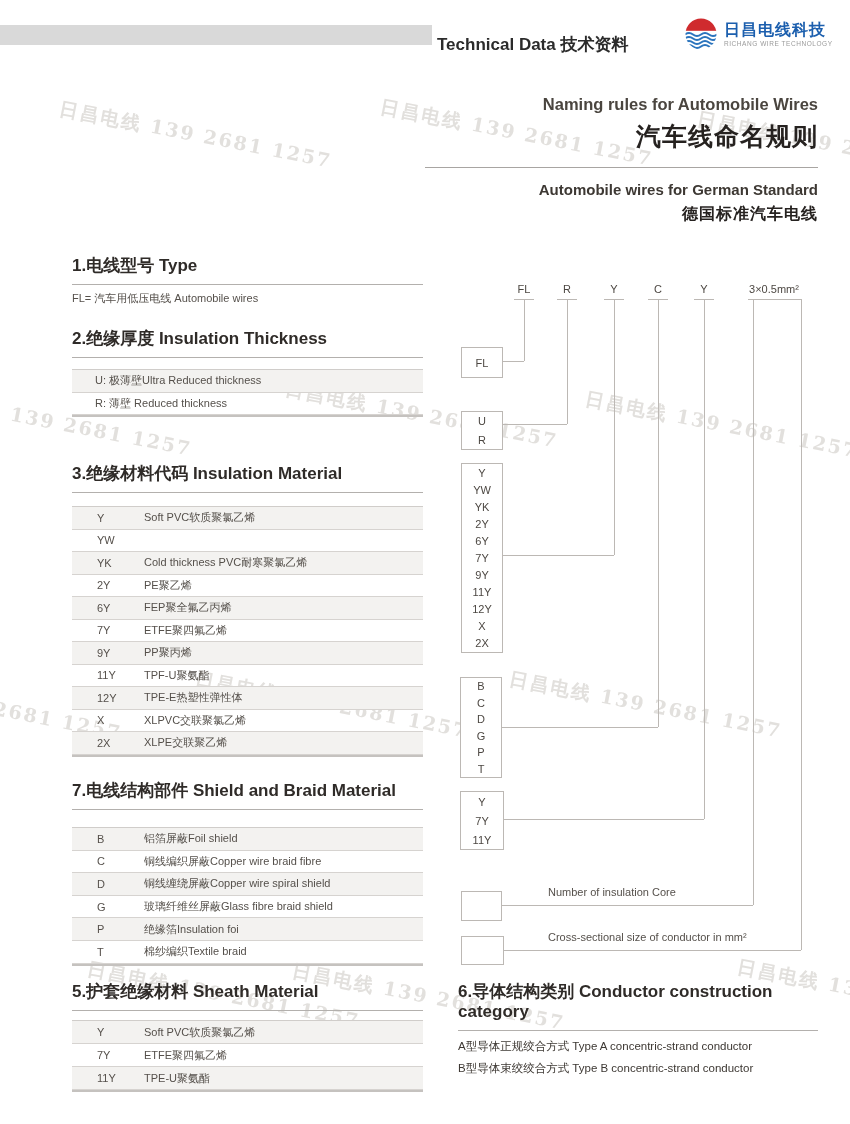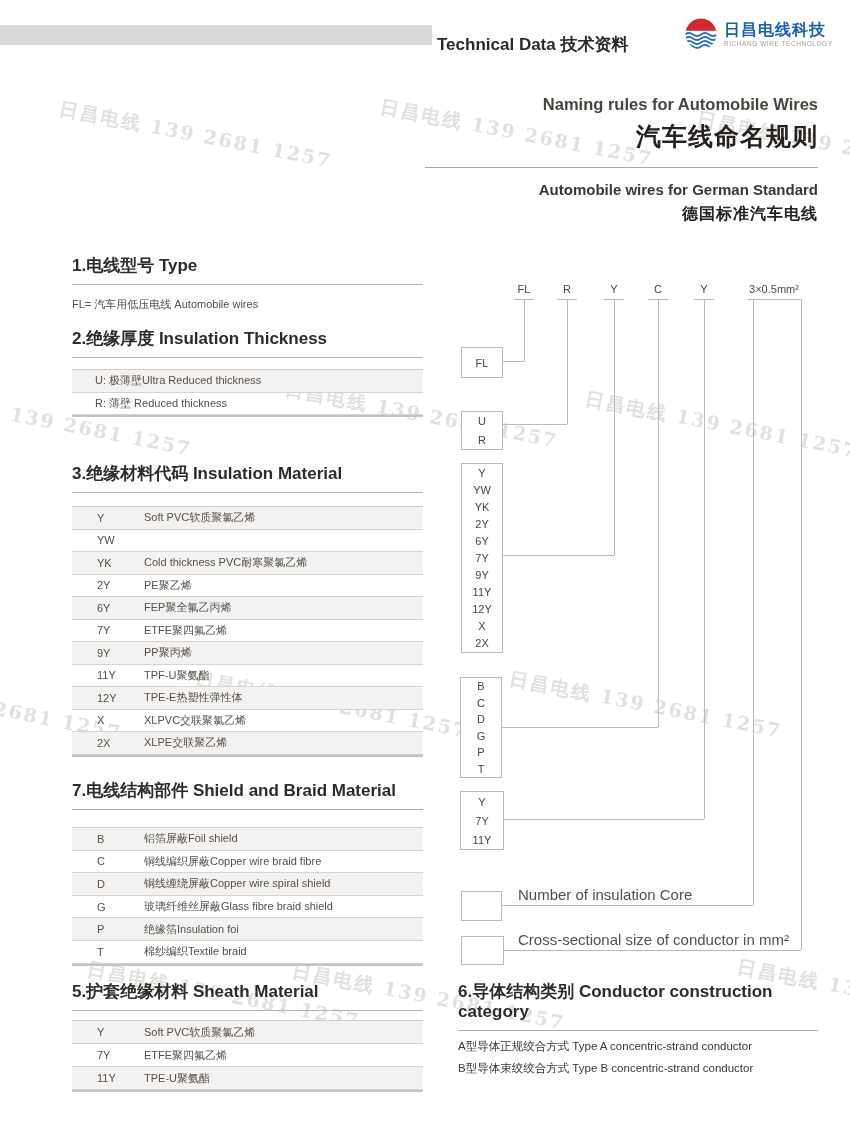--- a/index.html
+++ b/index.html
@@ -19,39 +19,39 @@
   
   .t-en{position:absolute;right:32px;top:95px;font-size:16.5px;font-weight:bold;color:#4a453f;z-index:1;text-align:center;}
   .t-cn{position:absolute;right:32px;top:120px;font-size:25px;font-weight:bold;color:#262220;z-index:1;letter-spacing:1px;}
   .t-rule{position:absolute;left:425px;top:167px;width:393px;height:1px;background:#a8a5a2;z-index:1;}
   .st-en{position:absolute;right:32px;top:181px;font-size:15px;font-weight:bold;color:#3d3833;z-index:1;}
   .st-cn{position:absolute;right:32px;top:204px;font-size:16px;font-weight:bold;color:#262220;z-index:1;letter-spacing:1px;}
   
   .sec{position:absolute;z-index:1;}
   .h2{font-size:17px;font-weight:bold;color:#2f2b28;line-height:20px;}
   .hrule{height:1px;background:#b3b0ad;margin-top:8px;}
-  .note{font-size:11px;color:#55504b;margin-top:12px;}
+  .note{font-size:11px;color:#55504b;margin-top:6px;}
   .tbl{border-top:1px solid #d0cdca;border-bottom:2px solid #c5c2bf;}
   .trow{display:flex;align-items:center;border-bottom:1px solid #d6d3d0;font-size:11px;color:#55504b;}
   .trow:nth-child(odd){background:#f3f2f0;}
   .t-code .tcell.c0{padding-left:25px;width:47px;flex:none;}
   .t-code .tcell.c1{flex:1;}
   .t-plain .tcell.c0{padding-left:23px;}
   #t2 .trow{height:21.5px} #t3 .trow{height:21.5px} #t4 .trow{height:21.6px} #t5 .trow{height:22px}
   #t2{margin-top:11px} #t3{margin-top:13px} #t4{margin-top:17px} #t5{margin-top:9px}
   .s6-line{font-size:11.5px;color:#3d3833;margin-top:9px;line-height:13px;}
   
   .dg{position:absolute;left:0;top:0;z-index:1;}
   .vline{position:absolute;width:1px;background:#bcb8b4;}
   .hline{position:absolute;height:1px;background:#bcb8b4;}
   .dcode{position:absolute;font-size:11px;color:#4c4742;text-align:center;width:40px;}
   .dcode.wide{width:60px;}
   .dbox{position:absolute;border:1px solid #bcb8b4;background:#fff;display:flex;flex-direction:column;
         align-items:center;justify-content:space-around;font-size:11px;color:#4c4742;text-align:center;}
-  .dlabel{position:absolute;font-size:15px;color:#55504b;white-space:nowrap;}
+  .dlabel{position:absolute;font-size:11px;color:#55504b;white-space:nowrap;margin-left:30px;}
 </style>
 </head>
 <body>
 
 <div class="page">
 
   <span class="wm" style="left:62px;top:96px">日昌电线 139 2681 1257</span>
   <span class="wm" style="left:383px;top:94px">日昌电线 139 2681 1257</span>
   <span class="wm" style="left:700px;top:106px">日昌电线 139 2681 1257</span>
   <span class="wm" style="left:-78px;top:384px">日昌电线 139 2681 1257</span>

